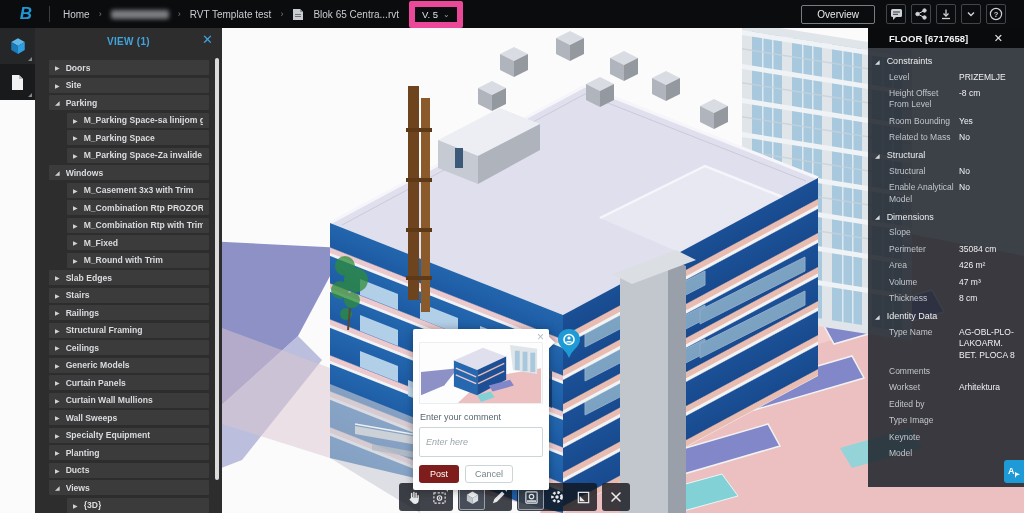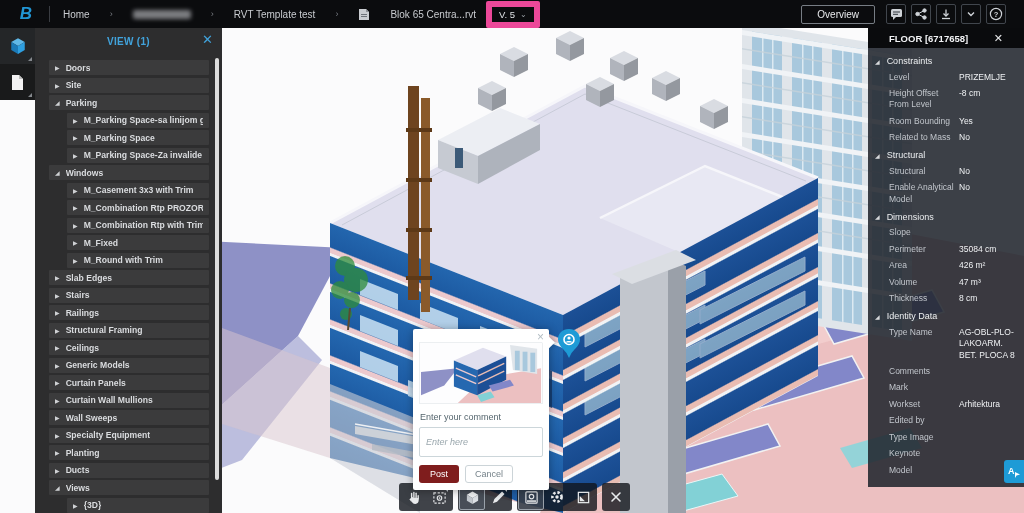--- a/index.html
+++ b/index.html
@@ -5,21 +5,21 @@
   * { box-sizing: border-box; margin: 0; padding: 0; }
   html,body { width:1024px; height:513px; overflow:hidden; background:#fff;
               font-family:"Liberation Sans", sans-serif; position:relative; }
 
   
   .topbar { position:absolute; top:0; left:0; width:1024px; height:28px; background:#0b0c0e;
             display:flex; align-items:center; z-index:50; }
   .logo { width:20px; height:20px; margin-left:16px; color:#2196d4; font-weight:bold;
           font-size:17px; line-height:20px; text-align:center; font-style:italic; }
   .topbar-divider { width:1px; height:16px; background:#3a3d42; margin:0 13px; }
-  .crumbs { display:flex; align-items:center; gap:20px; font-size:10px; color:#c9ccd0; }
+  .crumbs { display:flex; align-items:center; gap:9px; font-size:10px; color:#c9ccd0; }
   .crumb-sep { color:#7a7e84; font-size:9px; }
   .crumb-redacted { width:58px; height:9px; background:#8f9094; border-radius:2px;
                     filter:blur(2px); opacity:.85; }
   .file-ico { width:12px; height:13px; }
   .ver-btn { margin-left:10px; border:6px solid #ec4899; border-radius:2px; color:#dfe2e5;
              font-size:9.5px; padding:2px 7px; display:flex; align-items:center; gap:5px;
              background:transparent; cursor:pointer; }
   .ver-btn .chev { font-size:8px; color:#9aa0a6; }
   .topbar-right { margin-left:auto; display:flex; align-items:center; gap:5px; padding-right:18px; }
   .overview-btn { border:1px solid #777d84; border-radius:2px; background:transparent;
@@ -534,24 +534,20 @@
       </div>
       <div class="prow">
         <span class="plabel">Type Name</span>
         <span class="pvalue">AG-OBL-PLO-LAKOARM. BET. PLOCA 8</span>
       </div>
       <div class="prow">
         <span class="plabel">Comments</span>
         <span class="pvalue"></span>
       </div>
       <div class="prow">
-        <span class="plabel">Mark</span>
-        <span class="pvalue"></span>
-      </div>
-      <div class="prow">
         <span class="plabel">Workset</span>
         <span class="pvalue">Arhitektura</span>
       </div>
       <div class="prow">
         <span class="plabel">Edited by</span>
         <span class="pvalue"></span>
       </div>
       <div class="prow">
         <span class="plabel">Type Image</span>
         <span class="pvalue"></span>

